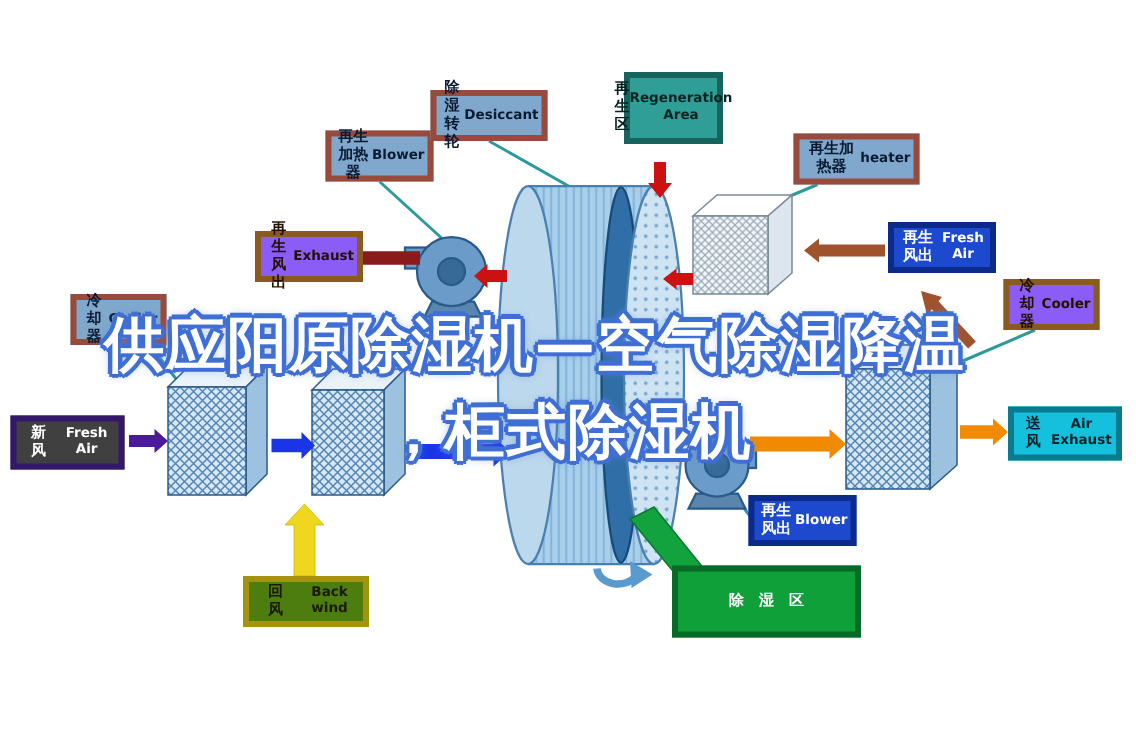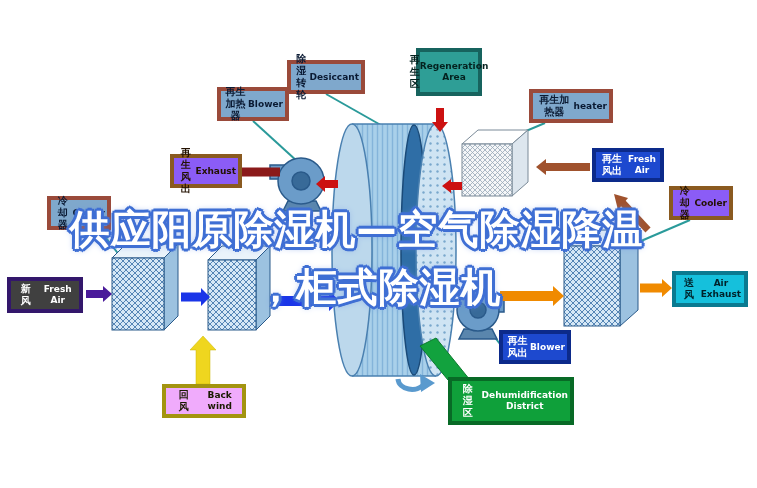--- a/index.html
+++ b/index.html
@@ -14,21 +14,21 @@
     justify-content:center;text-align:center;font-weight:bold;font-size:10px;line-height:1.18;
     border:4px solid #b91c1c;padding:1px 2px;
   }
   .lbl .en{font-size:9px;font-weight:bold}
   .steel {background:#7fa8cc;border-color:#9a4a3a;color:#0a1a33}
   .tealbx{background:#2e9e96;border-color:#17635e;color:#04221f}
   .tan   {background:#8b5cf6;border-color:#8a5a20;color:#231100}
   .bluebx{background:#1d49cf;border-color:#0c2a8a;color:#ffffff}
   .purple{background:#404040;border-color:#33176b;color:#ffffff}
   .cyanbx{background:#15c0dc;border-color:#0a7a90;color:#00222a}
-  .yellow{background:#f0abfc;border-color:#a39410;color:#1a1a00}
+  .yellow{background:#4d7c0f;border-color:#a39410;color:#1a1a00}
   .greenbx{background:#0fa03a;border-color:#086a26;color:#ffffff}
   .wm{
     position:absolute;z-index:3;width:757px;text-align:center;font-weight:900;
     font-size:40px;letter-spacing:1px;color:#ffffff;pointer-events:none;white-space:nowrap;
     text-shadow:
       -3px 0 0 #3f6fd4, 3px 0 0 #3f6fd4, 0 -3px 0 #3f6fd4, 0 3px 0 #3f6fd4,
       -2px -2px 0 #3f6fd4, 2px -2px 0 #3f6fd4, -2px 2px 0 #3f6fd4, 2px 2px 0 #3f6fd4,
       0 0 7px #6a92e0;
   }
   #wm1{top:202px;left:-22px}
@@ -191,19 +191,18 @@
     <span class="en">Back wind</span>
   </div>
 
   <div class="lbl bluebx" style="left:499px;top:330px;width:72px;height:34px">
     <span>再生风出</span>
     <span class="en">Blower</span>
   </div>
 
   <div class="lbl greenbx" style="left:448px;top:377px;width:126px;height:48px">
     <span>除　湿　区</span>
-    <span class="en">Dehumidification District</span>
   </div>
 
   <div class="wm" id="wm1">供应阳原除湿机—空气除湿降温</div>
   <div class="wm" id="wm2">，柜式除湿机</div>
 
 </div>
 
 </body></html>

